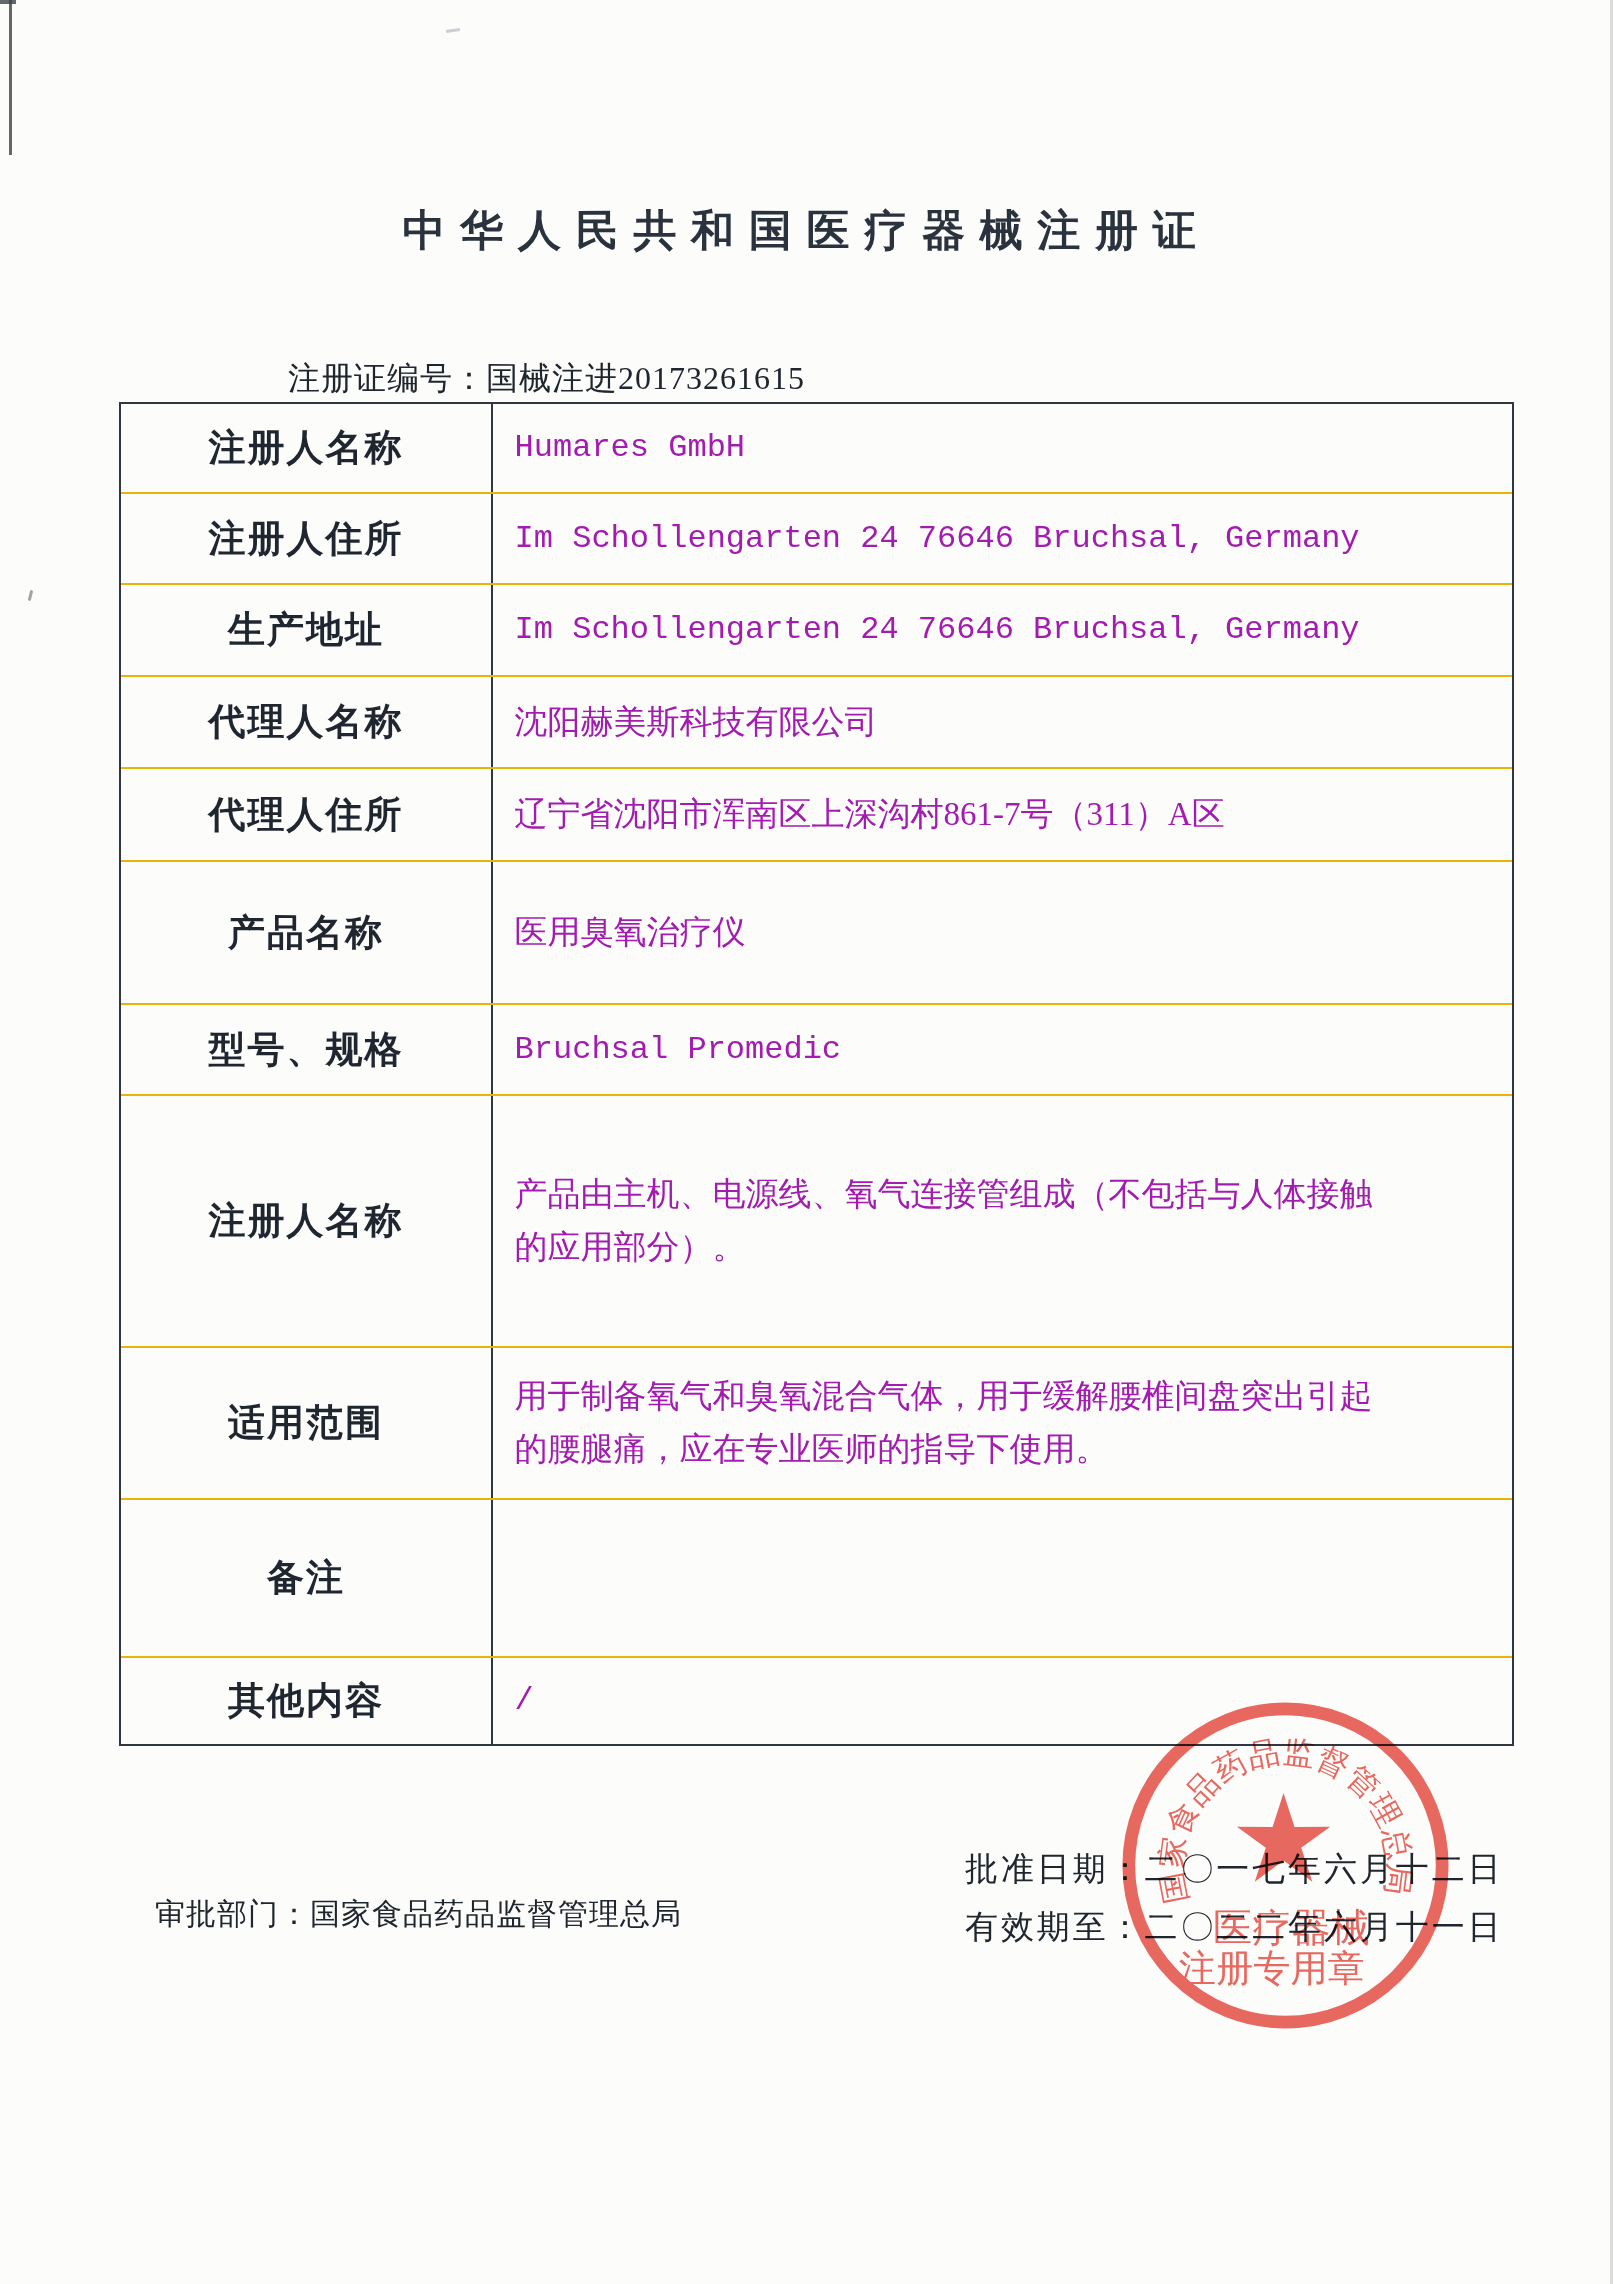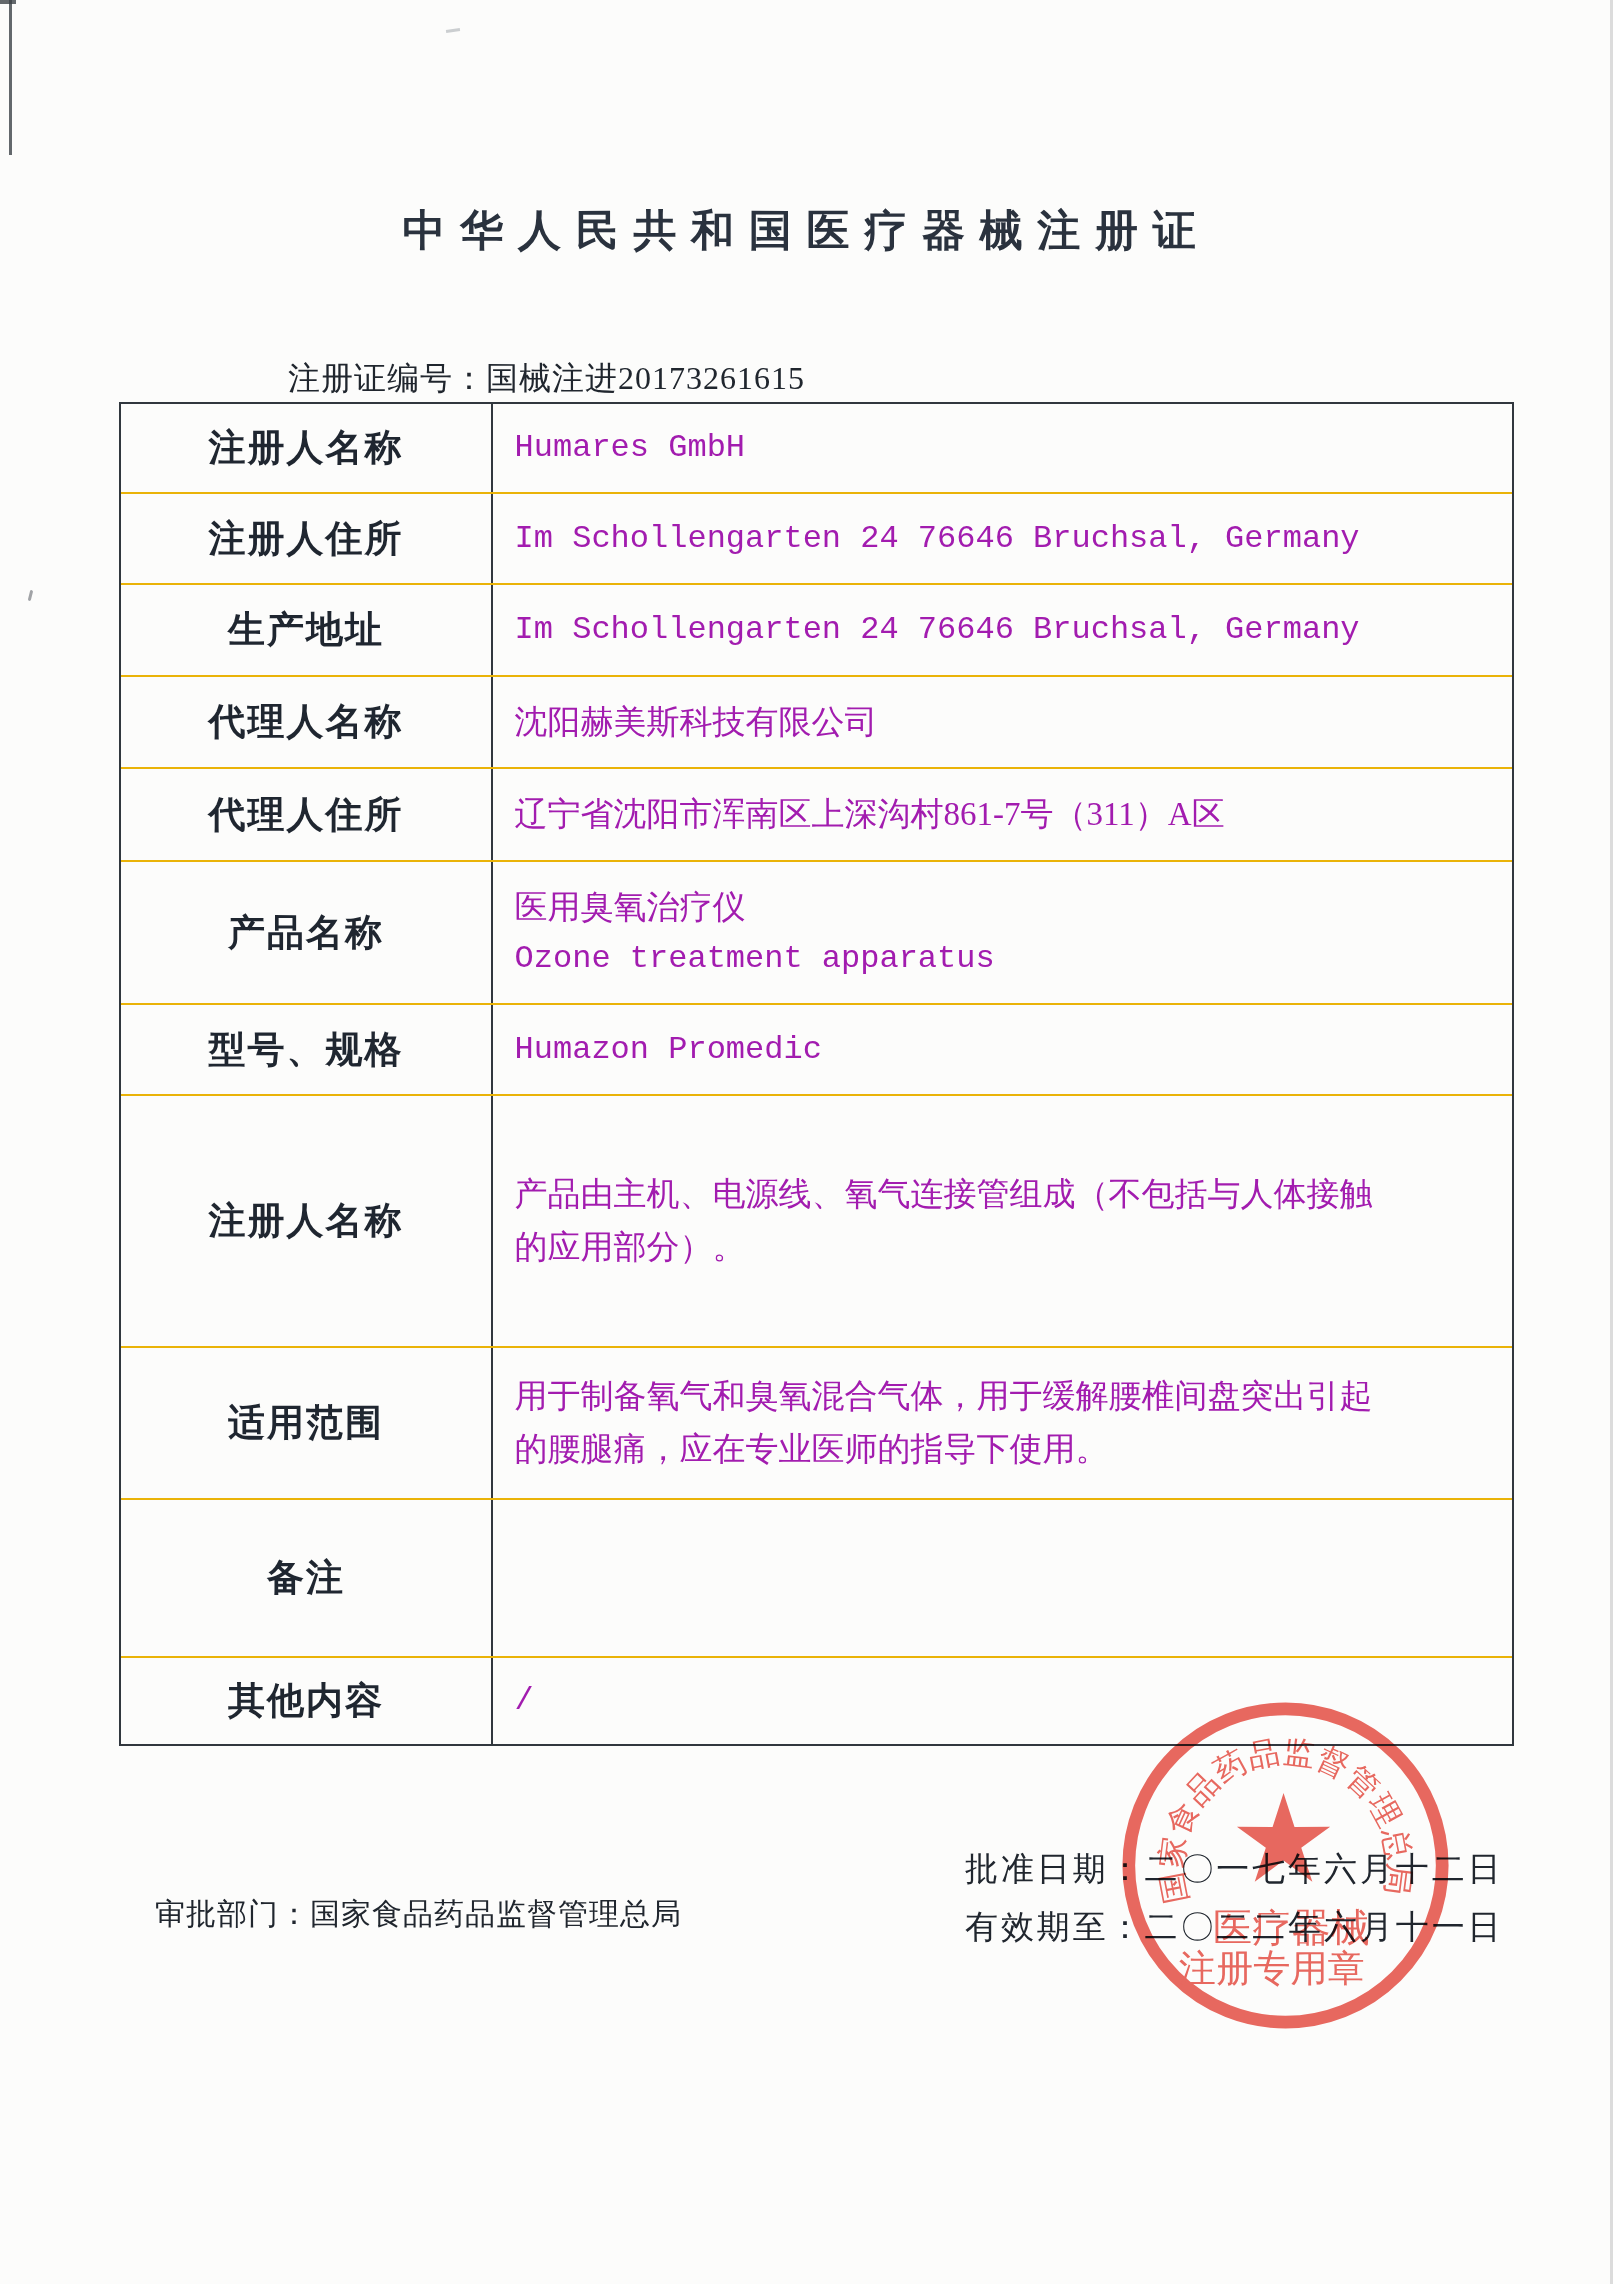--- a/index.html
+++ b/index.html
@@ -101,27 +101,26 @@
 
     <div class="row r4">
       <div class="cell-label">代理人住所</div>
       <div class="cell-value">辽宁省沈阳市浑南区上深沟村861-7号（311）A区</div>
     </div>
 
     <div class="row r5">
       <div class="cell-label">产品名称</div>
       <div class="cell-value">
         <span>医用臭氧治疗仪</span>
-        <span class="latin">Ozone treatment apparatus</span>
       </div>
     </div>
 
     <div class="row r6">
       <div class="cell-label">型号、规格</div>
-      <div class="cell-value latin">Humazon Promedic</div>
+      <div class="cell-value latin">Bruchsal Promedic</div>
     </div>
 
     <div class="row r7">
       <div class="cell-label">注册人名称</div>
       <div class="cell-value">
         <span class="val-narrow">产品由主机、电源线、氧气连接管组成（不包括与人体接触的应用部分）。</span>
       </div>
     </div>
 
     <div class="row r8">

